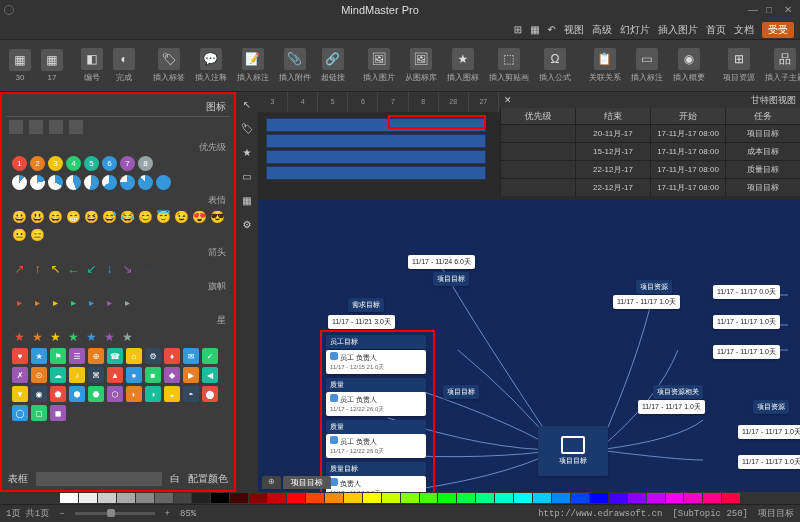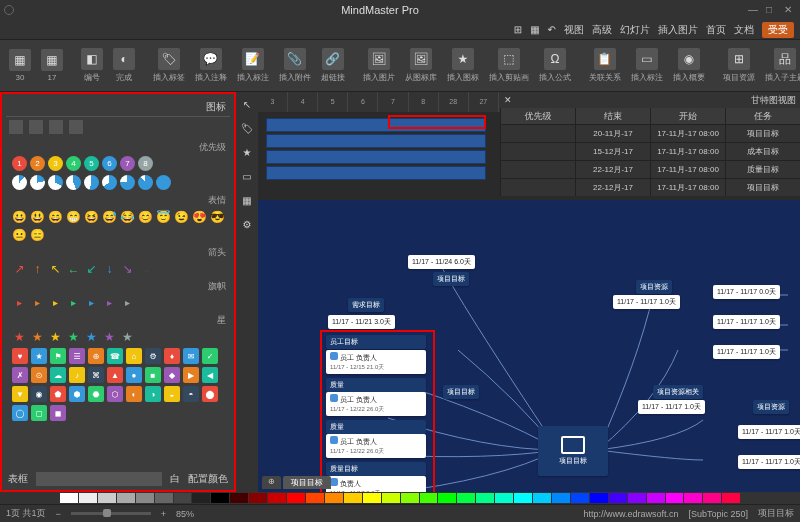--- a/index.html
+++ b/index.html
@@ -50,21 +50,21 @@
 .canvas svg { position: absolute; top: 0; left: 0; width: 100%; height: 100%; }
 .node { position: absolute; background: #fff; border-radius: 2px; padding: 2px 4px; font-size: 7px; color: #222; white-space: nowrap; box-shadow: 0 1px 2px rgba(0,0,0,0.3); }
 .node.dark { background: #1a3a6e; color: #fff; }
 .node.center { background: #1a3a6e; color: #fff; width: 70px; height: 50px; display: flex; flex-direction: column; align-items: center; justify-content: center; }
 .node.center .mon { width: 24px; height: 18px; border: 2px solid #fff; border-radius: 2px; margin-bottom: 2px; }
 .node .sub { font-size: 6px; color: #666; }
 .node .usr { display: inline-block; width: 8px; height: 8px; background: #4a90d9; border-radius: 2px; margin-right: 2px; }
 .redgroup { position: absolute; border: 2px solid #e00; }
 .colorbar { height: 12px; background: #333; display: flex; padding: 1px 60px; gap: 1px; }
 .colorbar span { flex: 1; height: 10px; }
-.statusbar { height: 18px; background: #333; display: flex; align-items: center; padding: 0 6px; gap: 10px; font-size: 9px; color: #aaa; border-top: 1px solid #222; }
+.statusbar { height: 18px; background: #333; display: flex; align-items: center; padding: 0 6px; gap: 10px; font-size: 9px; color: #aaa; border-top: 1px solid #222; font-family: Liberation Mono, monospace; }
 .statusbar .spacer { flex: 1; }
 .statusbar .slider { width: 80px; height: 3px; background: #555; position: relative; }
 .statusbar .slider::after { content: ''; position: absolute; left: 40%; top: -3px; width: 8px; height: 8px; background: #888; border-radius: 2px; }
 </style>
 </head>
 <body>
 
 <div class="titlebar">
   <div class="dot"></div>
   <div class="title">MindMaster Pro</div>

